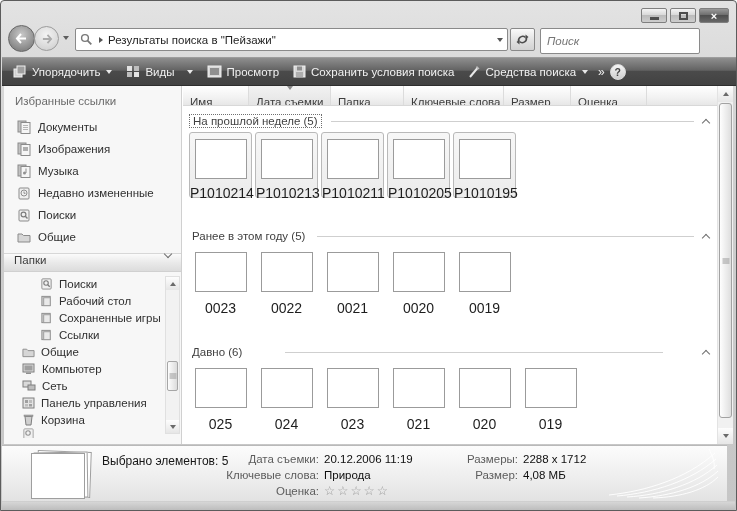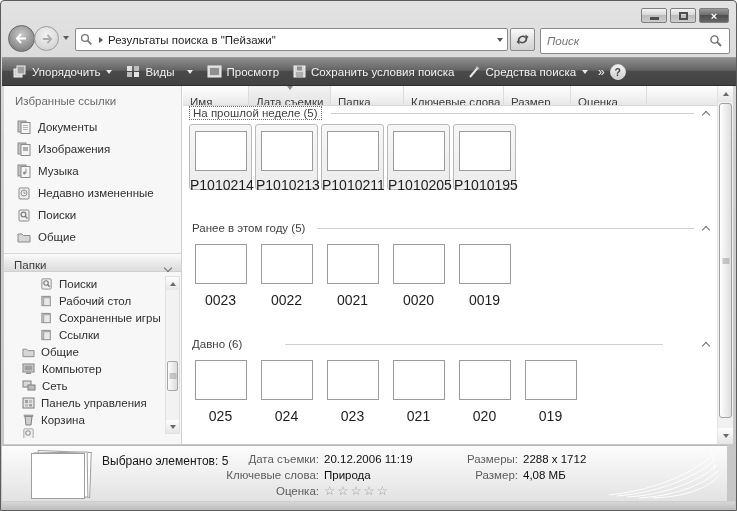--- a/index.html
+++ b/index.html
@@ -31,21 +31,21 @@
   .tri-up { border-left:3.5px solid transparent; border-right:3.5px solid transparent; border-bottom:4px solid currentColor; }
   .tri-right { border-top:3.5px solid transparent; border-bottom:3.5px solid transparent; border-left:4px solid currentColor; }
   .nav-drop { position:absolute; left:62px; top:13px; color:#5e5e5e; }
   .addressbar { position:absolute; left:74px; top:5px; width:433px; height:23px;
     background:#fff; border:1px solid #8a8a8a; border-radius:2px;
     display:flex; align-items:center; padding:0 4px; font-size:11.5px; color:#1f1f1f; }
   .addressbar .crumbtext { flex:1; margin-left:5px; white-space:nowrap; overflow:hidden; }
   .refreshbtn { position:absolute; left:509px; top:5px; width:25px; height:23px;
     border:1px solid #8a8a8a; border-radius:2px;
     background:linear-gradient(#fafafa,#e3e3e3 50%,#d2d2d2); display:flex; align-items:center; justify-content:center; }
-  .searchbox { position:absolute; left:539px; top:5px; width:190px; height:23px;
+  .searchbox { position:absolute; left:539px; top:5px; width:160px; height:23px;
     background:#fff; border:1px solid #8a8a8a; border-radius:2px;
     display:flex; align-items:center; padding:12px 6px; }
   .searchbox input { flex:1; border:none; outline:none; font-size:11.5px;
     font-family:"Liberation Sans", sans-serif; color:#333; background:transparent; }
   .searchbox input::placeholder { font-style:italic; color:#767676; }
 
   
   .toolbar { position:absolute; left:1px; top:56px; width:734px; height:29px;
     background:linear-gradient(#8f8f8f,#636363 45%,#4a4a4a 50%,#424242);
     border-top:1px solid #9d9d9d; border-bottom:1px solid #2e2e2e;
@@ -59,21 +59,21 @@
 
   
   .clientarea { position:absolute; left:3px; top:85px; right:3px; bottom:66px; background:#fff; }
   .sidebar { position:absolute; left:0; top:0; width:178px; height:100%;
     background:#f7f7f7; border-right:1px solid #d0d0d0; overflow:hidden; }
   .fav-title { position:absolute; left:11px; top:9px; font-size:11.5px; color:#6b6b6b; }
   .favlist { position:absolute; left:0; top:30px; width:100%;text-align:right; }
   .favitem { display:flex; align-items:center; gap:7px; height:22px; padding-left:13px; font-size:11.5px; color:#2f2f2f; }
   .folders-bar { position:absolute; left:0; top:167px; width:100%; height:19px;
     background:linear-gradient(#fbfbfb,#e8e8e8 55%,#dcdcdc); border-top:1px solid #d7d7d7; border-bottom:1px solid #d0d0d0;
-    display:flex; align-items:flex-end; padding:0 10px; font-size:11.5px; color:#3c3c3c; }
+    display:flex; align-items:flex-start; padding:0 10px; font-size:11.5px; color:#3c3c3c; }
   .chev { display:inline-block; width:6px; height:6px; border-right:1.6px solid #6e6e6e; border-bottom:1.6px solid #6e6e6e; }
   .chev-down { transform:rotate(45deg); margin-top:-3px; }
   .chev-up { transform:rotate(-135deg); margin-top:3px; }
   .folders-bar .chev { margin-left:auto; }
   .tree { position:absolute; left:0; top:189px; width:160px; bottom:0; overflow:hidden; }
   .treeitem { display:flex; align-items:center; gap:6px; height:17px; font-size:11.5px; color:#2f2f2f; white-space:nowrap; }
   .ind1 { padding-left:18px; } .ind2 { padding-left:36px; }
   .treeitem.clipped { height:10px; overflow:hidden; opacity:.8; }
 
   
@@ -91,21 +91,21 @@
   .colheads { position:absolute; left:179px; top:0; right:16px; height:20px; display:flex;
     background:linear-gradient(#ffffff,#f2f2f2 60%,#e7e7e7); border-bottom:1px solid #d8d8d8; }
   .col { position:relative; padding:10px 0 0 7px; font-size:11.5px; color:#3d3d3d;
     border-right:1px solid #dcdcdc; overflow:hidden; white-space:nowrap; }
   .col.sorted { background:linear-gradient(#f2f2f2,#e4e4e4); }
   .col .sortmark { position:absolute; top:0; left:50%; transform:translateX(-50%); color:#8a8a8a; }
   .col-fill { flex:1; border-right:none; }
 
   
   .filelist { position:absolute; left:179px; top:20px; right:16px; bottom:0; background:#fff; overflow:hidden; }
-  .group-header { display:flex; align-items:center; margin:0 8px 0 6px; font-size:11.5px; color:#3f3f3f; }
+  .group-header { display:flex; align-items:center; margin:8px 8px 0 6px; font-size:11.5px; color:#3f3f3f; }
   .group-header .gtitle { padding:0 3px; }
   .group-header .gtitle.focused { border:1px dotted #6f6f6f; }
   .group-header .hline { flex:1; border-top:1px solid #cfcfcf; margin:0 9px 0 9px; }
   .tilerow { display:flex; padding-left:6px; margin-top:4px; }
   .tile { width:63px; height:66px; margin-right:3px; border-radius:3px; text-align:center; padding-top:6px; }
   .tile.selected { background:linear-gradient(#f7f7f7,#ececec); border:1px solid #b9b9b9; }
   .thumb { display:inline-block; width:52px; height:40px; background:#fff; border:1px solid #9b9b9b;
     padding:3px; }
   .thumb .photo { width:100%; height:100%; }
   .tile-label { font-size:14px; color:#1d1d1d; margin-top:2px; }

